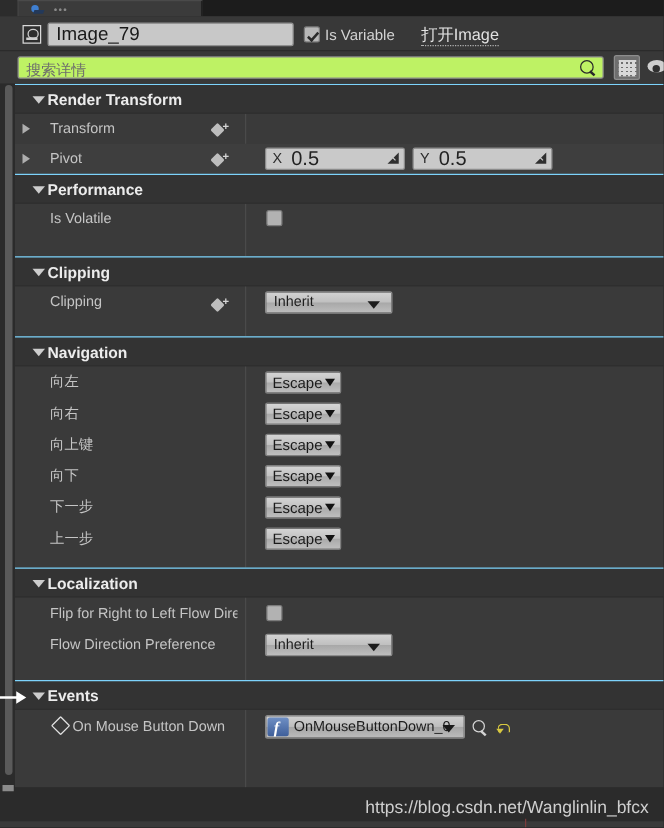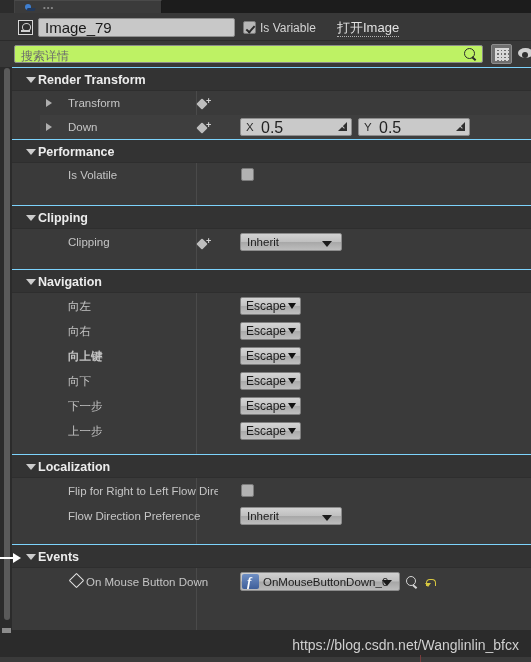--- a/index.html
+++ b/index.html
@@ -157,21 +157,21 @@
   .cat-arrow {
     position: absolute; left: 14px; top: 9px; width: 0; height: 0;
     border-left: 5px solid transparent; border-right: 5px solid transparent;
     border-top: 6px solid #cdcdcd;
   }
   .cat-title {
     position: absolute; left: 26px; top: 4px; color: #ececec;
     font-size: 12.5px; font-weight: bold; line-height: 16px;
   }
 
-  .row { position: relative; height: 24px; margin-left: 28px; }
+  .row { position: relative; height: 24px; }
   .row.alt { background: #3e3e3e; }
   .row-label {
     position: absolute; top: 5px; color: #c5c5c5; font-size: 11.5px; line-height: 14px;
     white-space: nowrap; overflow: hidden;
   }
   .row-label.ind2 { left: 28px; }
   .row-label.clip { width: 150px; }
 
   .tri {
     position: absolute; left: 6px; top: 8px; width: 0; height: 0;
@@ -391,21 +391,21 @@
     <div class="row">
       <div class="tri"></div>
       <div class="row-label ind2">Transform</div>
       <div class="pinbind">
           <div class="pb-d"></div>
           <div class="pb-p">+</div>
         </div>
     </div>
     <div class="row alt">
       <div class="tri"></div>
-      <div class="row-label ind2">Down</div>
+      <div class="row-label ind2">Pivot</div>
       <div class="pinbind">
           <div class="pb-d"></div>
           <div class="pb-p">+</div>
         </div>
       <div class="numfield" style="left:200px;width:112px;">
         <div class="axis">X</div>
         <div class="val">0.5</div>
         <div class="drag-arrow"></div>
       </div>
       <div class="numfield" style="left:318px;width:112px;">
@@ -454,21 +454,21 @@
       </div>
     </div>
     <div class="row" style="height:25px;">
       <div class="row-label ind2" style="top:6px;">向右</div>
       <div class="combo-s" style="top:4px;">
         <span class="ctext">Escape</span>
         <span class="carrow"></span>
       </div>
     </div>
     <div class="row" style="height:25px;">
-      <div class="row-label ind2" style="top:6px;font-weight:bold;">向上键</div>
+      <div class="row-label ind2" style="top:6px;">向上键</div>
       <div class="combo-s" style="top:4px;">
         <span class="ctext">Escape</span>
         <span class="carrow"></span>
       </div>
     </div>
     <div class="row" style="height:25px;">
       <div class="row-label ind2" style="top:6px;">向下</div>
       <div class="combo-s" style="top:4px;">
         <span class="ctext">Escape</span>
         <span class="carrow"></span>

